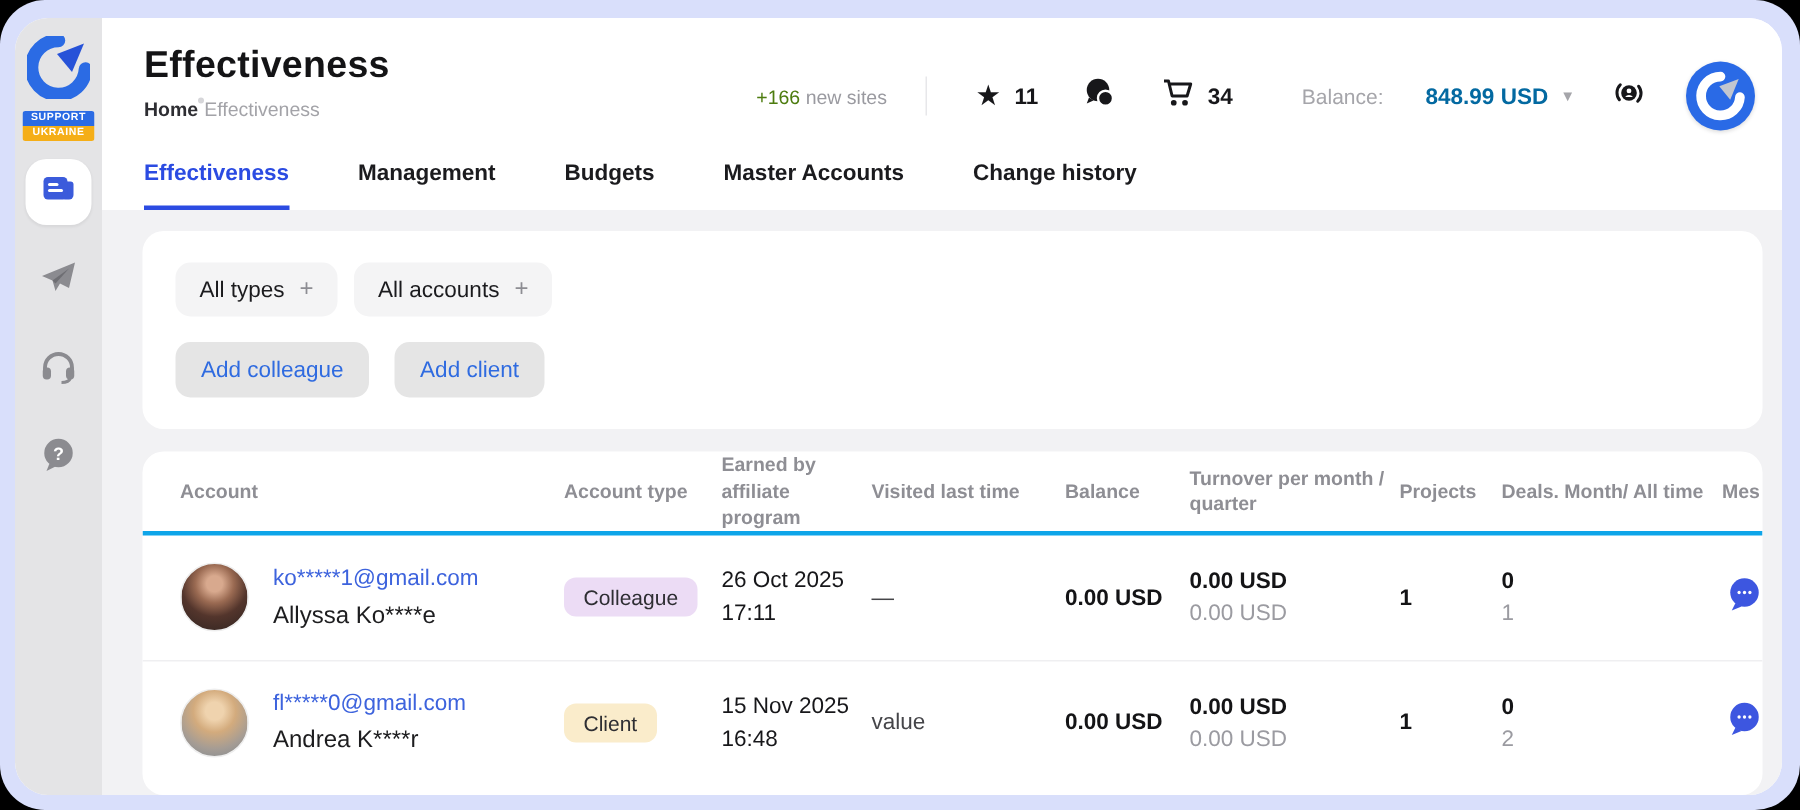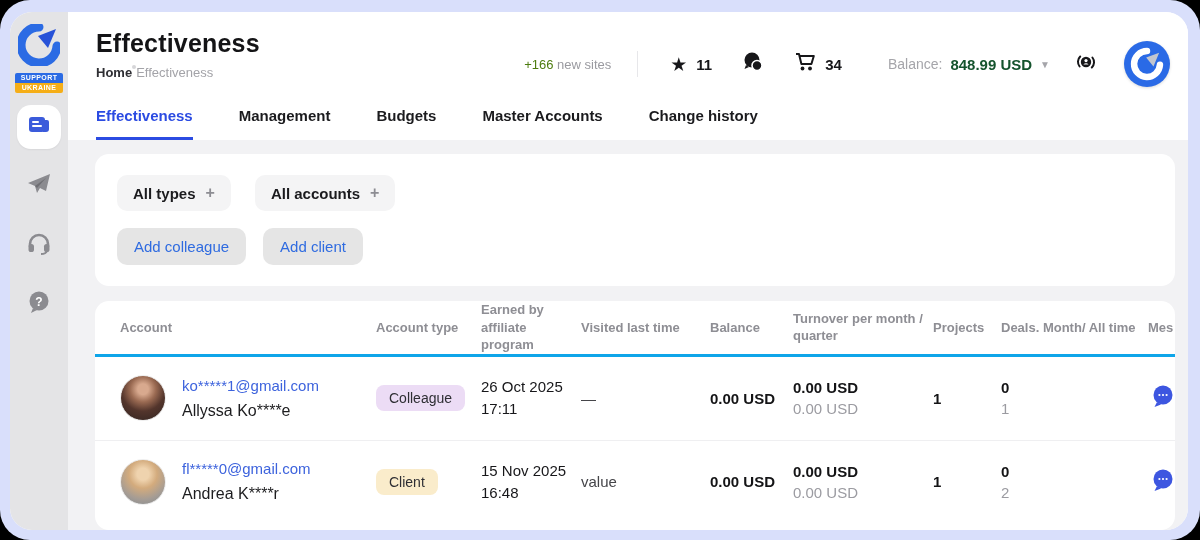--- a/index.html
+++ b/index.html
@@ -29,35 +29,35 @@
 
   .stats { margin-left:auto; display:flex; align-items:center; padding-top:12px; }
   .new-sites { font-size:13px; color:#9a9aa0; margin-right:26px; }
   .new-sites b { color:#4d7c0f; font-weight:normal; }
   .stat-divider { width:1px; height:26px; background:#e7e7ea; margin-right:32px; }
   .stat { display:flex; align-items:center; gap:9px; margin-right:30px; cursor:pointer; }
   .stat .num { font-size:15px; font-weight:bold; color:#17171a; }
   .star-glyph { font-size:19px; color:#17171a; line-height:1; }
   .balance { display:flex; align-items:center; gap:8px; margin-left:16px; margin-right:24px; cursor:pointer; }
   .balance .lbl { font-size:14px; color:#a5a5aa; }
-  .balance .val { font-size:15px; font-weight:bold; color:#14532d; }
+  .balance .val { font-size:15px; font-weight:bold; color:#0369a1;margin-left:20px; }
   .caret { font-size:10px; color:#a5a5aa; }
   .bell-wrap { margin-right:26px; cursor:pointer; display:flex; align-items:center; }
   .avatar-logo { width:46px; height:46px; border-radius:50%; background:#2a6ae6; display:flex; align-items:center; justify-content:center; cursor:pointer; box-shadow:0 1px 3px rgba(0,0,0,.15); }
 
   
   .tabs { display:flex; gap:46px; padding:12px 28px 0 28px; background:#fff; }
   .tab { font-size:15px; font-weight:bold; color:#1b1b1e; padding-bottom:13px; cursor:pointer; border-bottom:3px solid transparent; }
   .tab.active { color:#2b4be2; border-bottom-color:#2b4be2; }
 
   
   .content { flex:1; background:#f2f2f4; padding:14px 13px 0 27px; display:flex; flex-direction:column; overflow:hidden; }
   .card { background:#fff; border-radius:14px; }
   .filter-card { padding:21px 22px; margin-bottom:15px; }
-  .chip-row { display:flex; gap:24px;font-weight:bold; }
+  .chip-row { display:flex; gap:11px; }
   .chip { background:#f4f4f5; border-radius:10px; padding:9px 16px; font-size:15px; color:#1b1b1e; display:flex; align-items:center; gap:10px; cursor:pointer; }
   .chip .plus { color:#8d8d93; font-size:16px; }
   .btn-row { display:flex; gap:17px; margin-top:17px; }
   .btn-light-blue { background:#e5e5e5; color:#2f6be0; border:none; border-radius:10px; padding:10px 17px; font-size:15px; font-family:"Liberation Sans",sans-serif; cursor:pointer; }
 
   
   .table-card { flex:1; overflow:hidden; display:flex; flex-direction:column; }
   .t-grid { display:grid; grid-template-columns:256px 105px 100px 129px 83px 140px 68px 147px 30px; align-items:center; padding-left:25px; }
   .t-head { min-height:51px; border-bottom:3px solid #0ea5e9; align-items:center; }
   .t-head .th { font-size:13px; font-weight:bold; color:#8e8e94; line-height:1.35; padding-right:10px; }

